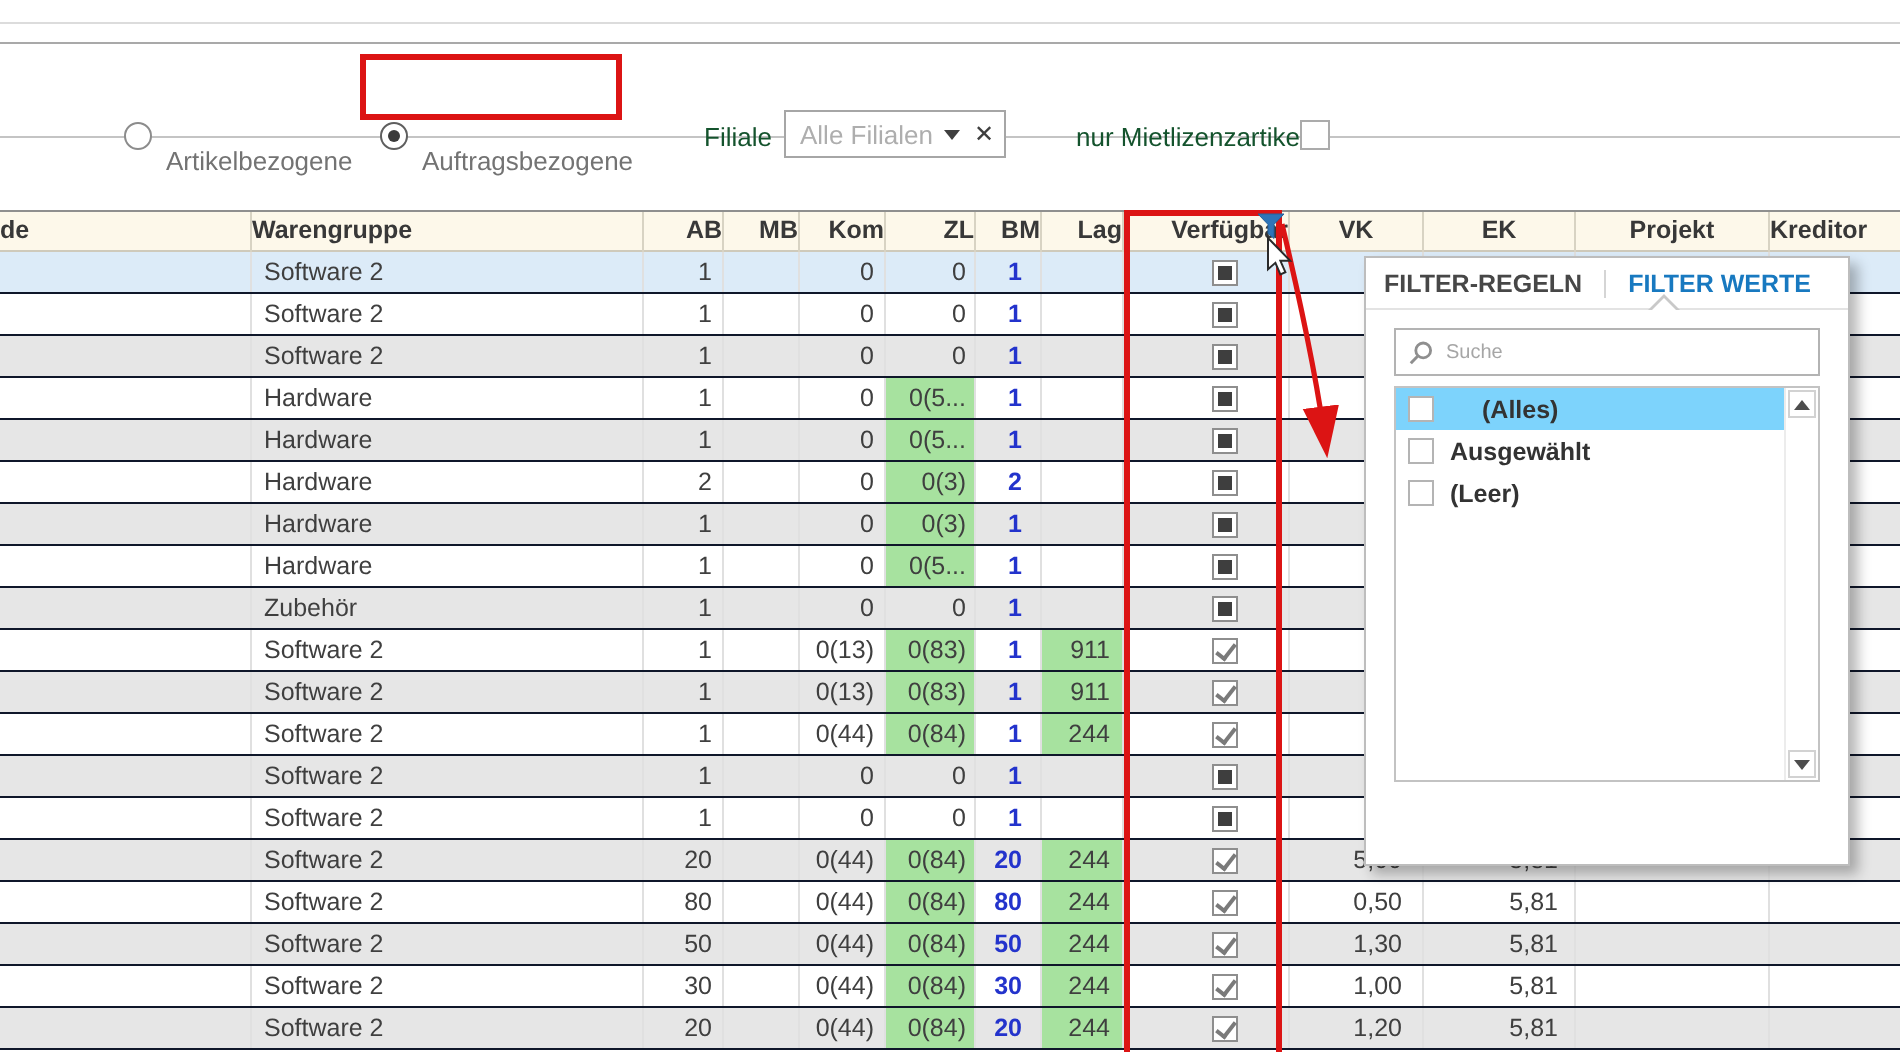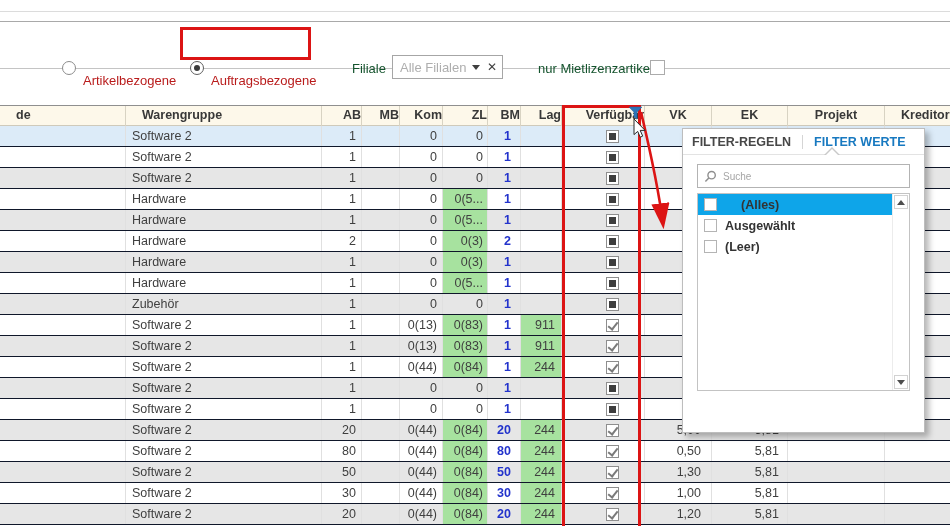--- a/index.html
+++ b/index.html
@@ -20,32 +20,32 @@
   }
   
   .strip1{position:absolute;left:0;top:0;width:950px;height:12px;background:#fff;border-bottom:1px solid #dcdcdc;}
   .strip2{position:absolute;left:0;top:12px;width:950px;height:10px;background:#fff;border-bottom:1px solid #a9a9a9;}
   .controlbar{position:absolute;left:0;top:22px;width:950px;height:47px;background:#fff;border-bottom:1px solid #c4c4c4;}
   
   .radio-item{position:absolute;display:flex;align-items:center;gap:7px;height:20px;}
   .radio-circle{width:14px;height:14px;border:1px solid #8c8c8c;border-radius:50%;background:#fff;position:relative;flex:0 0 auto;}
   .radio-circle.sel{border-color:#5f5f5f;}
   .radio-circle.sel::after{content:"";position:absolute;left:3px;top:3px;width:6px;height:6px;border-radius:50%;background:#3a3a3a;}
-  .radio-label{font-size:13px;color:#b91c1c;margin-top:24px;}
+  .radio-label{font-size:13px;color:#737373;margin-top:24px;}
   .dd-label{position:absolute;font-size:13px;color:#14532d;}
   .dropdown{position:absolute;left:392px;top:33px;width:111px;height:24px;border:1px solid #a6a6a6;background:#fff;display:flex;align-items:center;padding-left:7px;}
   .dropdown .dd-text{color:#aeaeae;font-size:13px;flex:1;}
   .dd-caret{width:0;height:0;border-left:4px solid transparent;border-right:4px solid transparent;border-top:5px solid #3f3f3f;margin-right:7px;flex:0 0 auto;}
   .dd-x{color:#3f3f3f;font-size:12px;font-weight:bold;margin-right:5px;line-height:1;flex:0 0 auto;}
   .cb-plain{position:absolute;width:15px;height:15px;border:1px solid #ababab;background:#fff;}
   
   .grid{position:absolute;left:0;top:105px;width:950px;height:421px;background:#fff;overflow:hidden;}
   .ghead{display:flex;height:21px;background:var(--header-bg);border-top:1px solid #8f8f8f;border-bottom:1px solid #cfcabb;}
   .hcell{height:20px;line-height:19px;font-weight:bold;font-size:12.5px;color:#383838;border-right:1px solid #d8d3c3;
-         white-space:nowrap;overflow:hidden;padding-left:16px;position:relative;}
+         white-space:nowrap;overflow:hidden;padding-left:0;position:relative;}
   .hcell.num{padding-left:8px;text-align:right;}
   .hcell.ctr{text-align:center;padding-left:0;}
   .grow{display:flex;height:21px;border-bottom:1px solid #0f172a;background:#fff;}
   .grow.gray{background:var(--gray-row);}
   .grow.selected{background:var(--selected-row);}
   .gcell{height:20px;line-height:20px;border-right:1px solid var(--grid-line);white-space:nowrap;overflow:hidden;
          font-size:12.5px;color:#3f3f3f;}
   .gcell.left{padding-left:6px;}
   .gcell.right{text-align:right;}
   .gcell.green{background:var(--green-cell);}
@@ -73,21 +73,21 @@
            border-left:8px solid transparent;border-right:8px solid transparent;border-bottom:8px solid #c9c9c9;}
   .caret-i{position:absolute;left:142px;top:20px;width:0;height:0;
            border-left:7px solid transparent;border-right:7px solid transparent;border-bottom:7px solid #fff;}
   .psearch{position:absolute;left:14px;right:14px;top:35px;height:24px;border:1px solid #b3b3b3;
            display:flex;align-items:center;padding:0 6px;background:#fff;}
   .psearch input{border:none;outline:none;flex:1;margin-left:6px;font-family:inherit;font-size:10px;color:#444;}
   .psearch input::placeholder{color:#a6a6a6;}
   .plist{position:absolute;left:14px;right:14px;top:64px;height:198px;border:1px solid #c3c3c3;background:#fff;}
   .plist-items{position:absolute;left:0;top:0;right:17px;bottom:0;overflow:hidden;}
   .pitem{height:21px;display:flex;align-items:center;gap:8px;padding-left:6px;}
-  .pitem.hl{background:#0ea5e9;gap:24px;}
+  .pitem.hl{background:#7dd3fc;gap:24px;}
   .pitem .cbx{border-color:#b4b4b4;}
   .pitem-label{font-weight:bold;font-size:12.5px;color:#333;}
   .vscroll{position:absolute;right:0;top:0;bottom:0;width:17px;border-left:1px solid #ececec;background:#fff;}
   .sbtn{position:absolute;right:1px;width:14px;height:14px;border:1px solid #d2d2d2;background:#fff;
         display:flex;align-items:center;justify-content:center;}
   .sbtn.up{top:1px;} .sbtn.down{bottom:1px;}
   .tri-up{width:0;height:0;border-left:4px solid transparent;border-right:4px solid transparent;border-bottom:5px solid #4d4d4d;}
   .tri-down{width:0;height:0;border-left:4px solid transparent;border-right:4px solid transparent;border-top:5px solid #4d4d4d;}
   .pfooter{position:absolute;left:0;right:0;top:272px;height:33px;border-top:1px solid #e3e3e3;}
   .btn-remove{position:absolute;left:8px;top:6px;height:23px;padding:0 11px;border:1px solid #dcdcdc;

